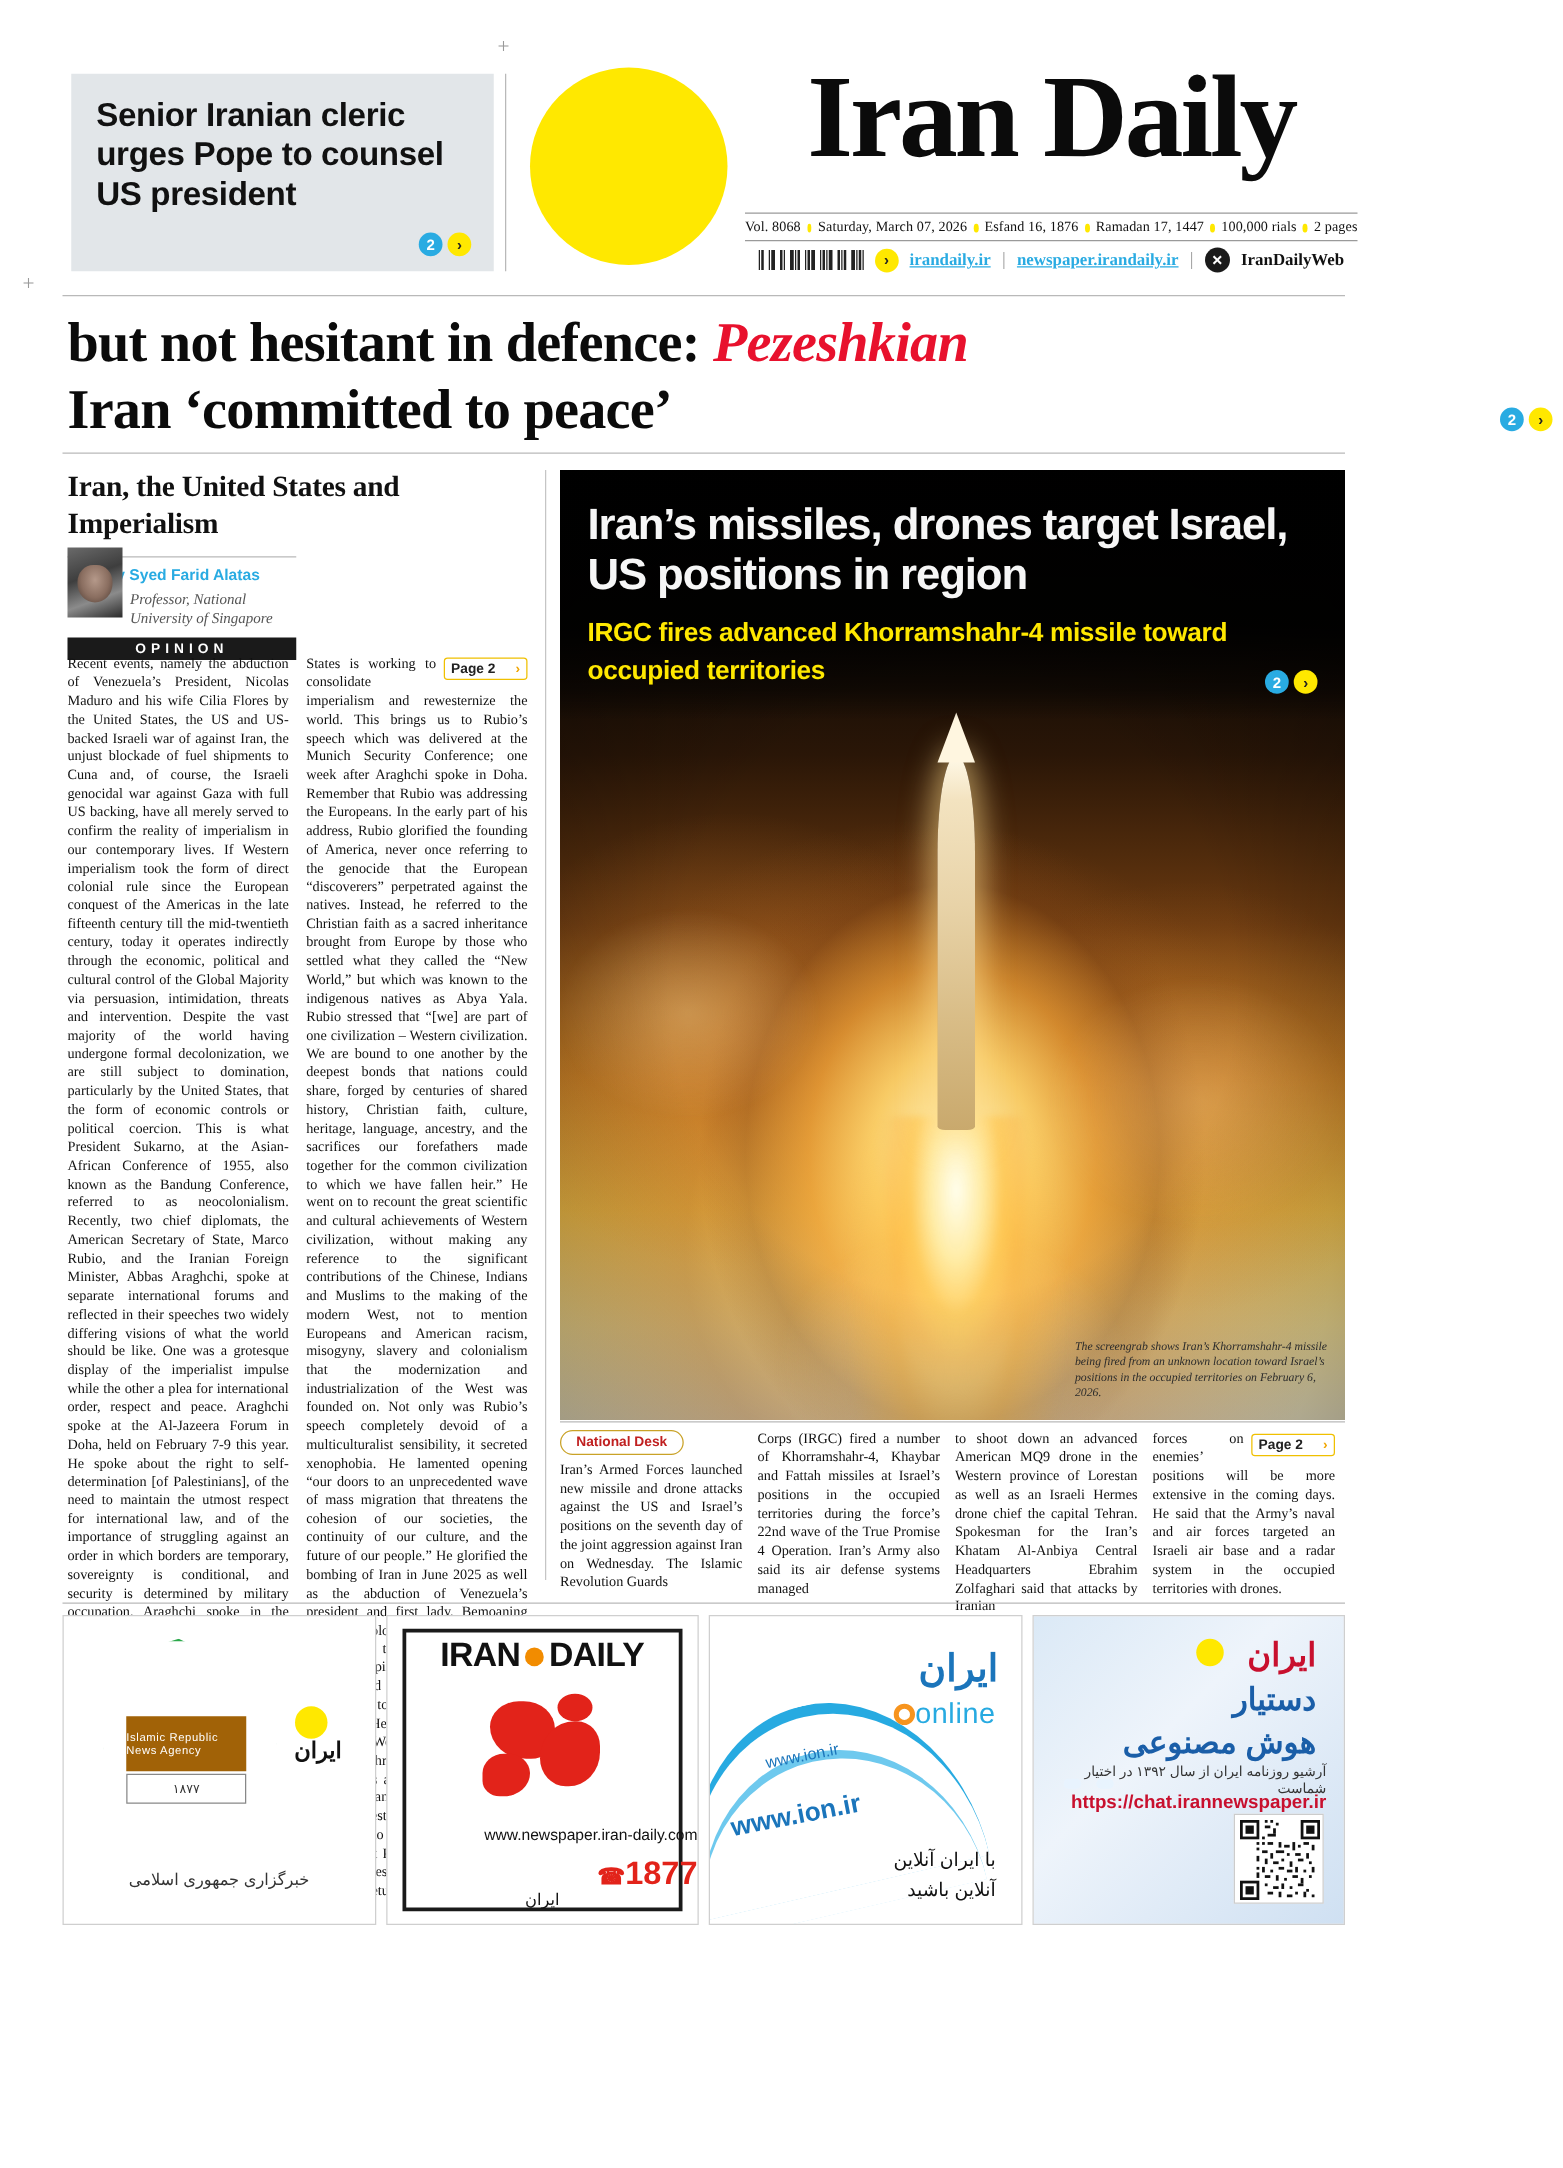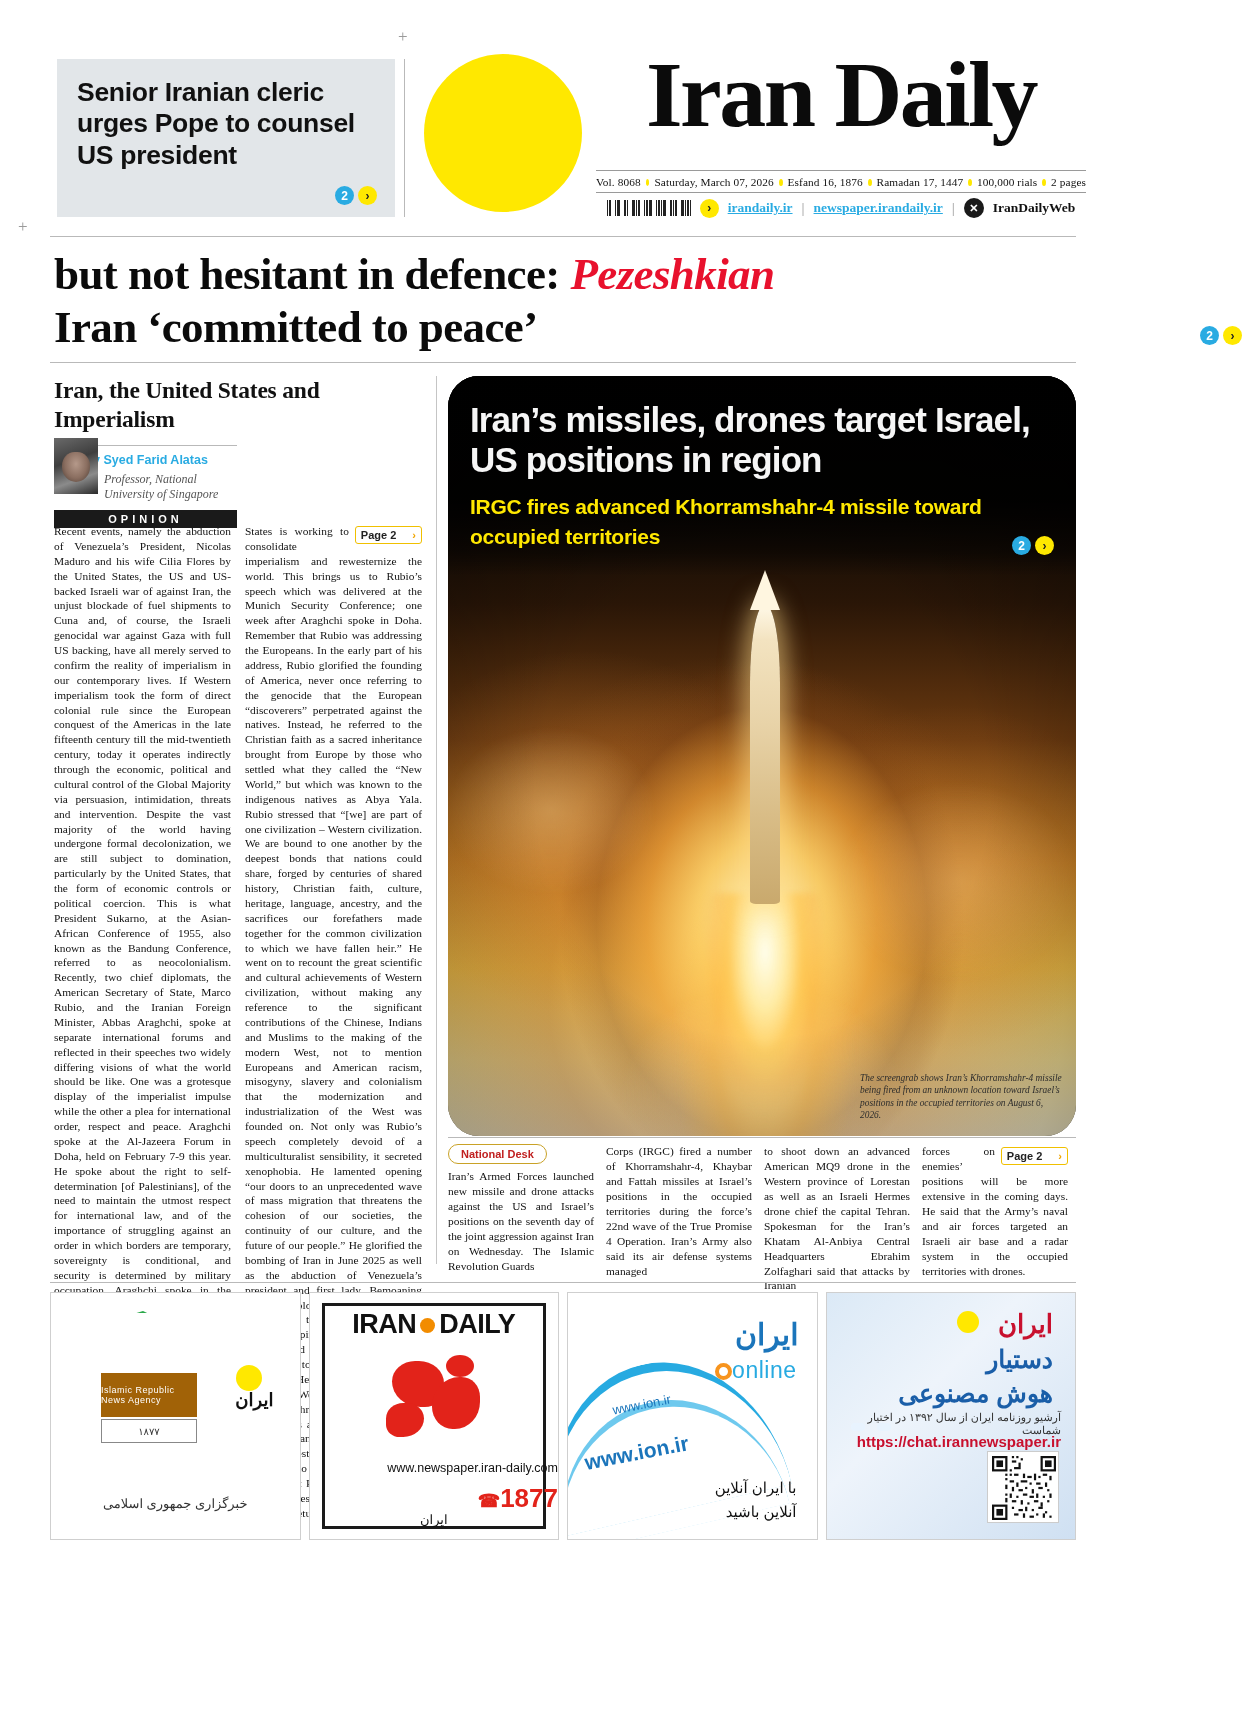--- a/index.html
+++ b/index.html
@@ -282,21 +282,20 @@
   }
   .page2-pill .ar { color: #f0a500; font-size: 11px; }
 
   
   .photo-wrap {
     position: absolute;
     left: 448px; top: 376px;
     width: 628px; height: 760px;
     background: #000;
     overflow: hidden;
-    border-radius: 31px;
   }
   .photo-sky {
     position: absolute; inset: 0;
     background:
       radial-gradient(ellipse 230px 300px at 50% 72%, rgba(255,244,190,0.98) 0%, rgba(255,214,110,0.85) 28%, rgba(236,160,55,0.6) 50%, rgba(120,64,20,0.25) 72%, rgba(0,0,0,0) 88%),
       radial-gradient(ellipse 420px 440px at 46% 82%, rgba(255,196,90,0.55) 0%, rgba(180,98,30,0.35) 45%, rgba(20,10,4,0.0) 78%),
       radial-gradient(ellipse 300px 260px at 22% 60%, rgba(210,130,50,0.4) 0%, rgba(40,20,8,0) 70%),
       radial-gradient(ellipse 260px 240px at 80% 66%, rgba(200,120,45,0.35) 0%, rgba(30,14,6,0) 72%),
       linear-gradient(180deg, #050403 0%, #0b0805 14%, #2a1607 30%, #6b3a10 48%, #c27d24 64%, #f3c24a 78%, #fde79a 90%, #fff6d2 100%);
   }
@@ -878,21 +877,21 @@
     <div class="photo-vign"></div>
 
     <div class="photo-hl-bg"></div>
     <div class="photo-hl">Iran’s missiles, drones target Israel, US positions in region</div>
     <div class="photo-sub">IRGC fires advanced Khorramshahr-4 missile toward occupied territories</div>
     <div class="photo-badges">
       <span class="pg-badge">2</span>
       <span class="arrow-badge">›</span>
     </div>
 
-    <div class="photo-caption">The screengrab shows Iran’s Khorramshahr-4 missile being fired from an unknown location toward Israel’s positions in the occupied territories on August 6, 2026.</div>
+    <div class="photo-caption">The screengrab shows Iran’s Khorramshahr-4 missile being fired from an unknown location toward Israel’s positions in the occupied territories on February 6, 2026.</div>
   </div>
 
   <div class="story-rule"></div>
   <div class="story">
     <div class="story-col">
       <div class="desk-pill">National Desk</div>
       <div>Iran’s Armed Forces launched new missile and drone attacks against the US and Israel’s positions on the seventh day of the joint aggression against Iran on Wednesday.
 The Islamic Revolution Guards</div>
     </div>
     <div class="story-col">

